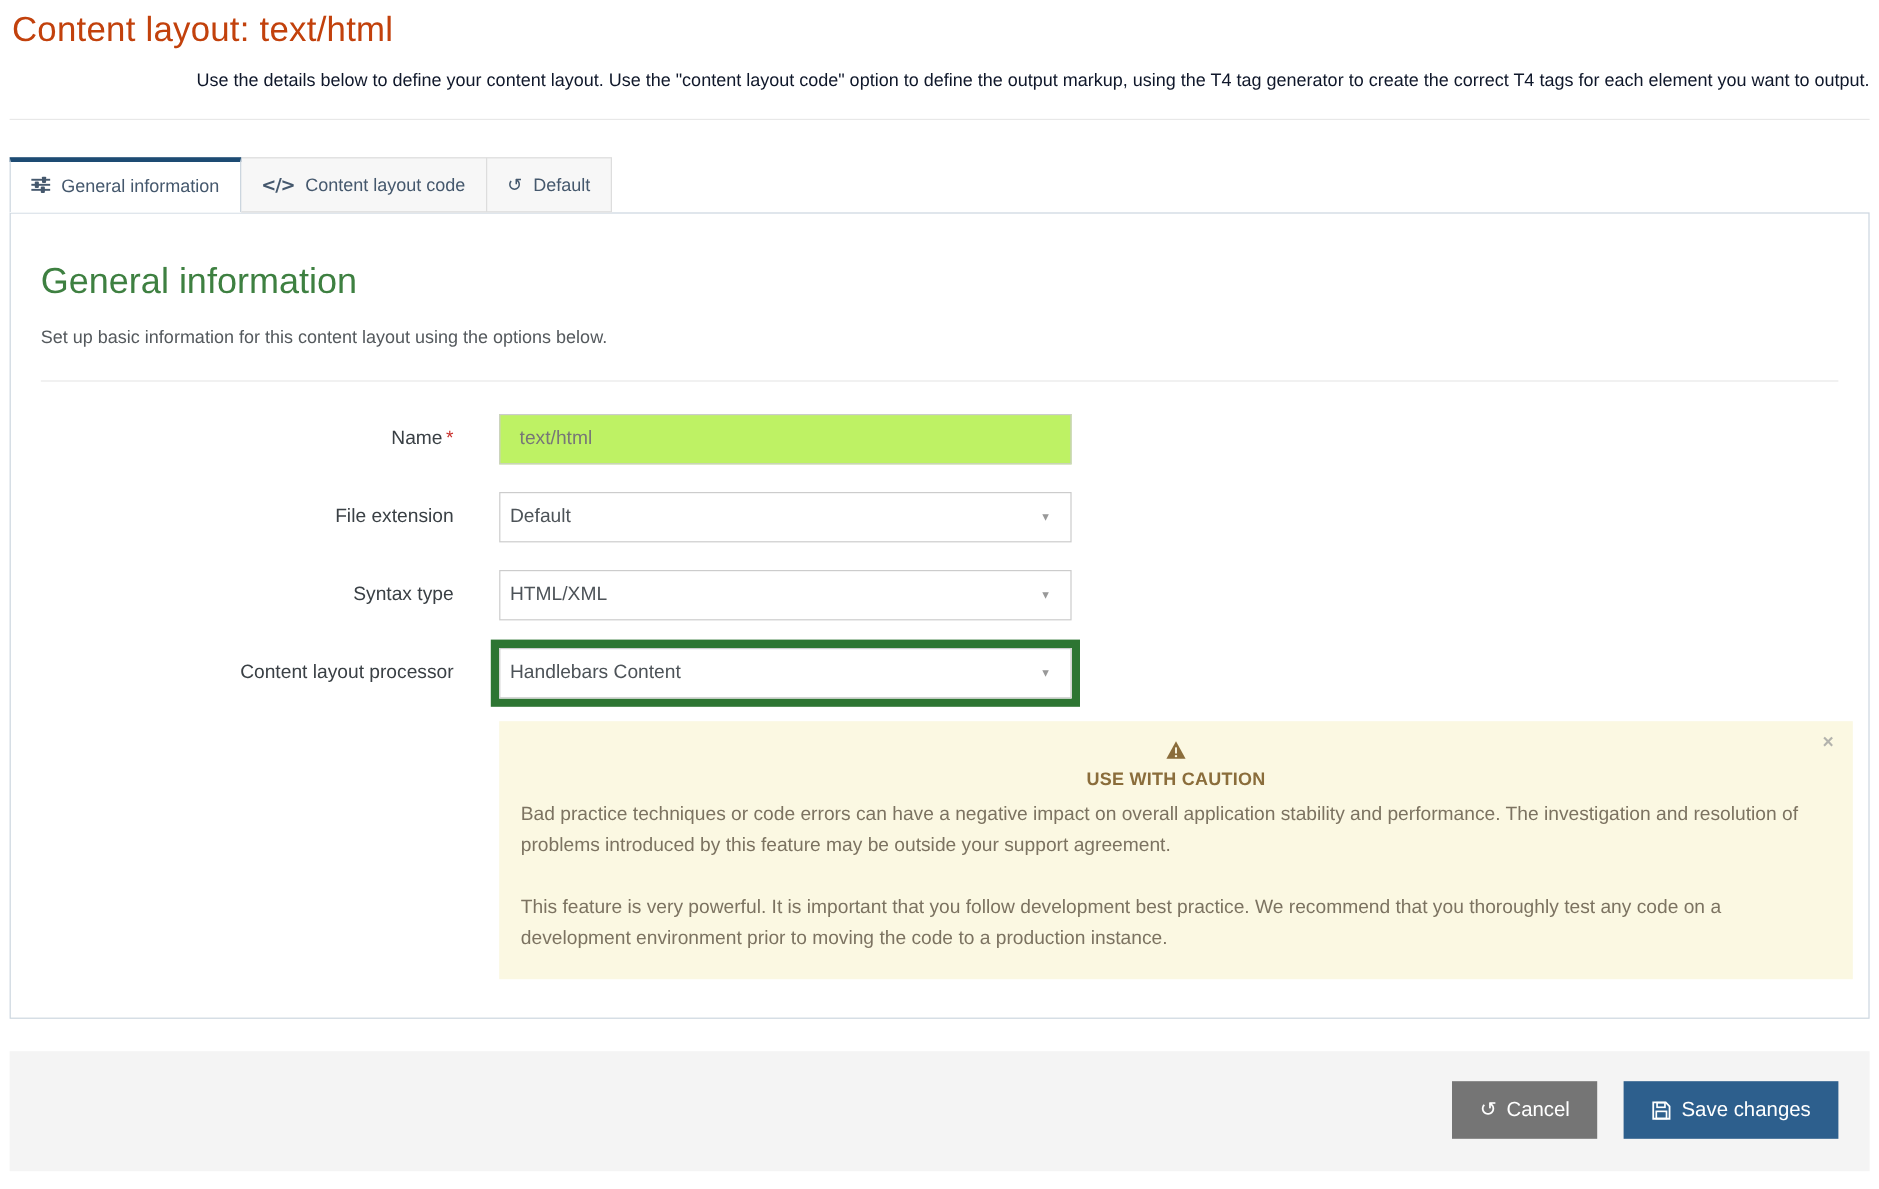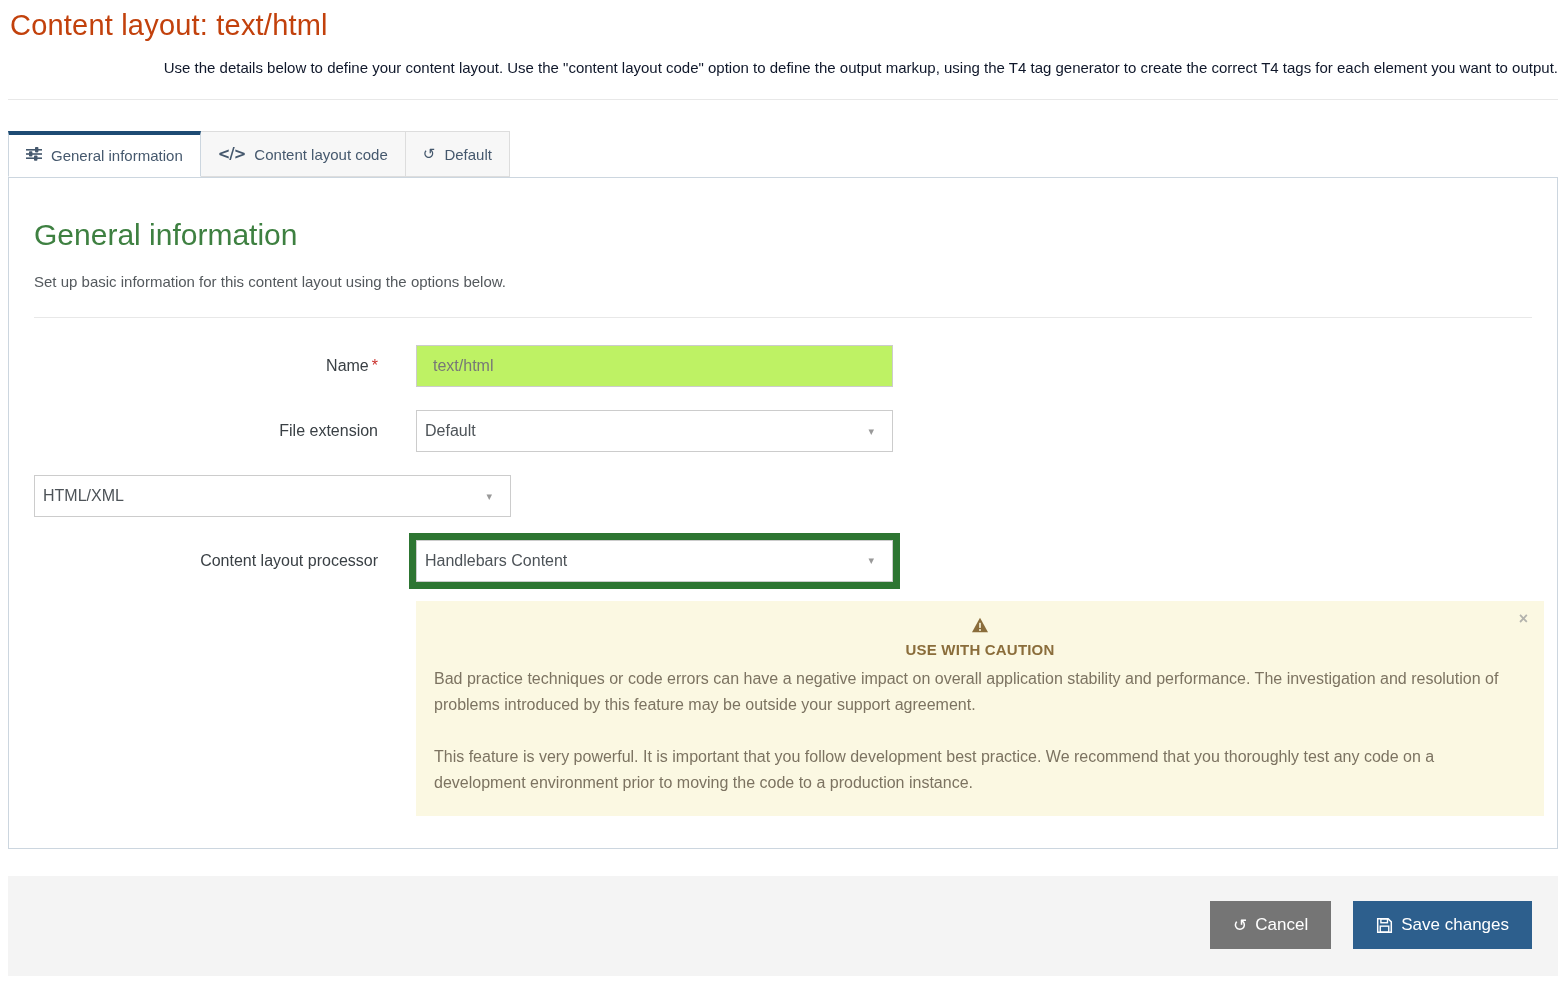--- a/index.html
+++ b/index.html
@@ -264,20 +264,21 @@
 
       <div class="form-row">
         <label class="field-label">File extension</label>
         <div class="select-box">
           <span>Default</span>
           <span class="select-caret">▾</span>
         </div>
       </div>
 
       <div class="form-row">
+        <label class="field-label">Syntax type</label>
         <div class="select-box">
           <span>HTML/XML</span>
           <span class="select-caret">▾</span>
         </div>
       </div>
 
       <div class="form-row row-highlight">
         <label class="field-label">Content layout processor</label>
         <div class="highlight-wrap">
           <div class="select-box">

